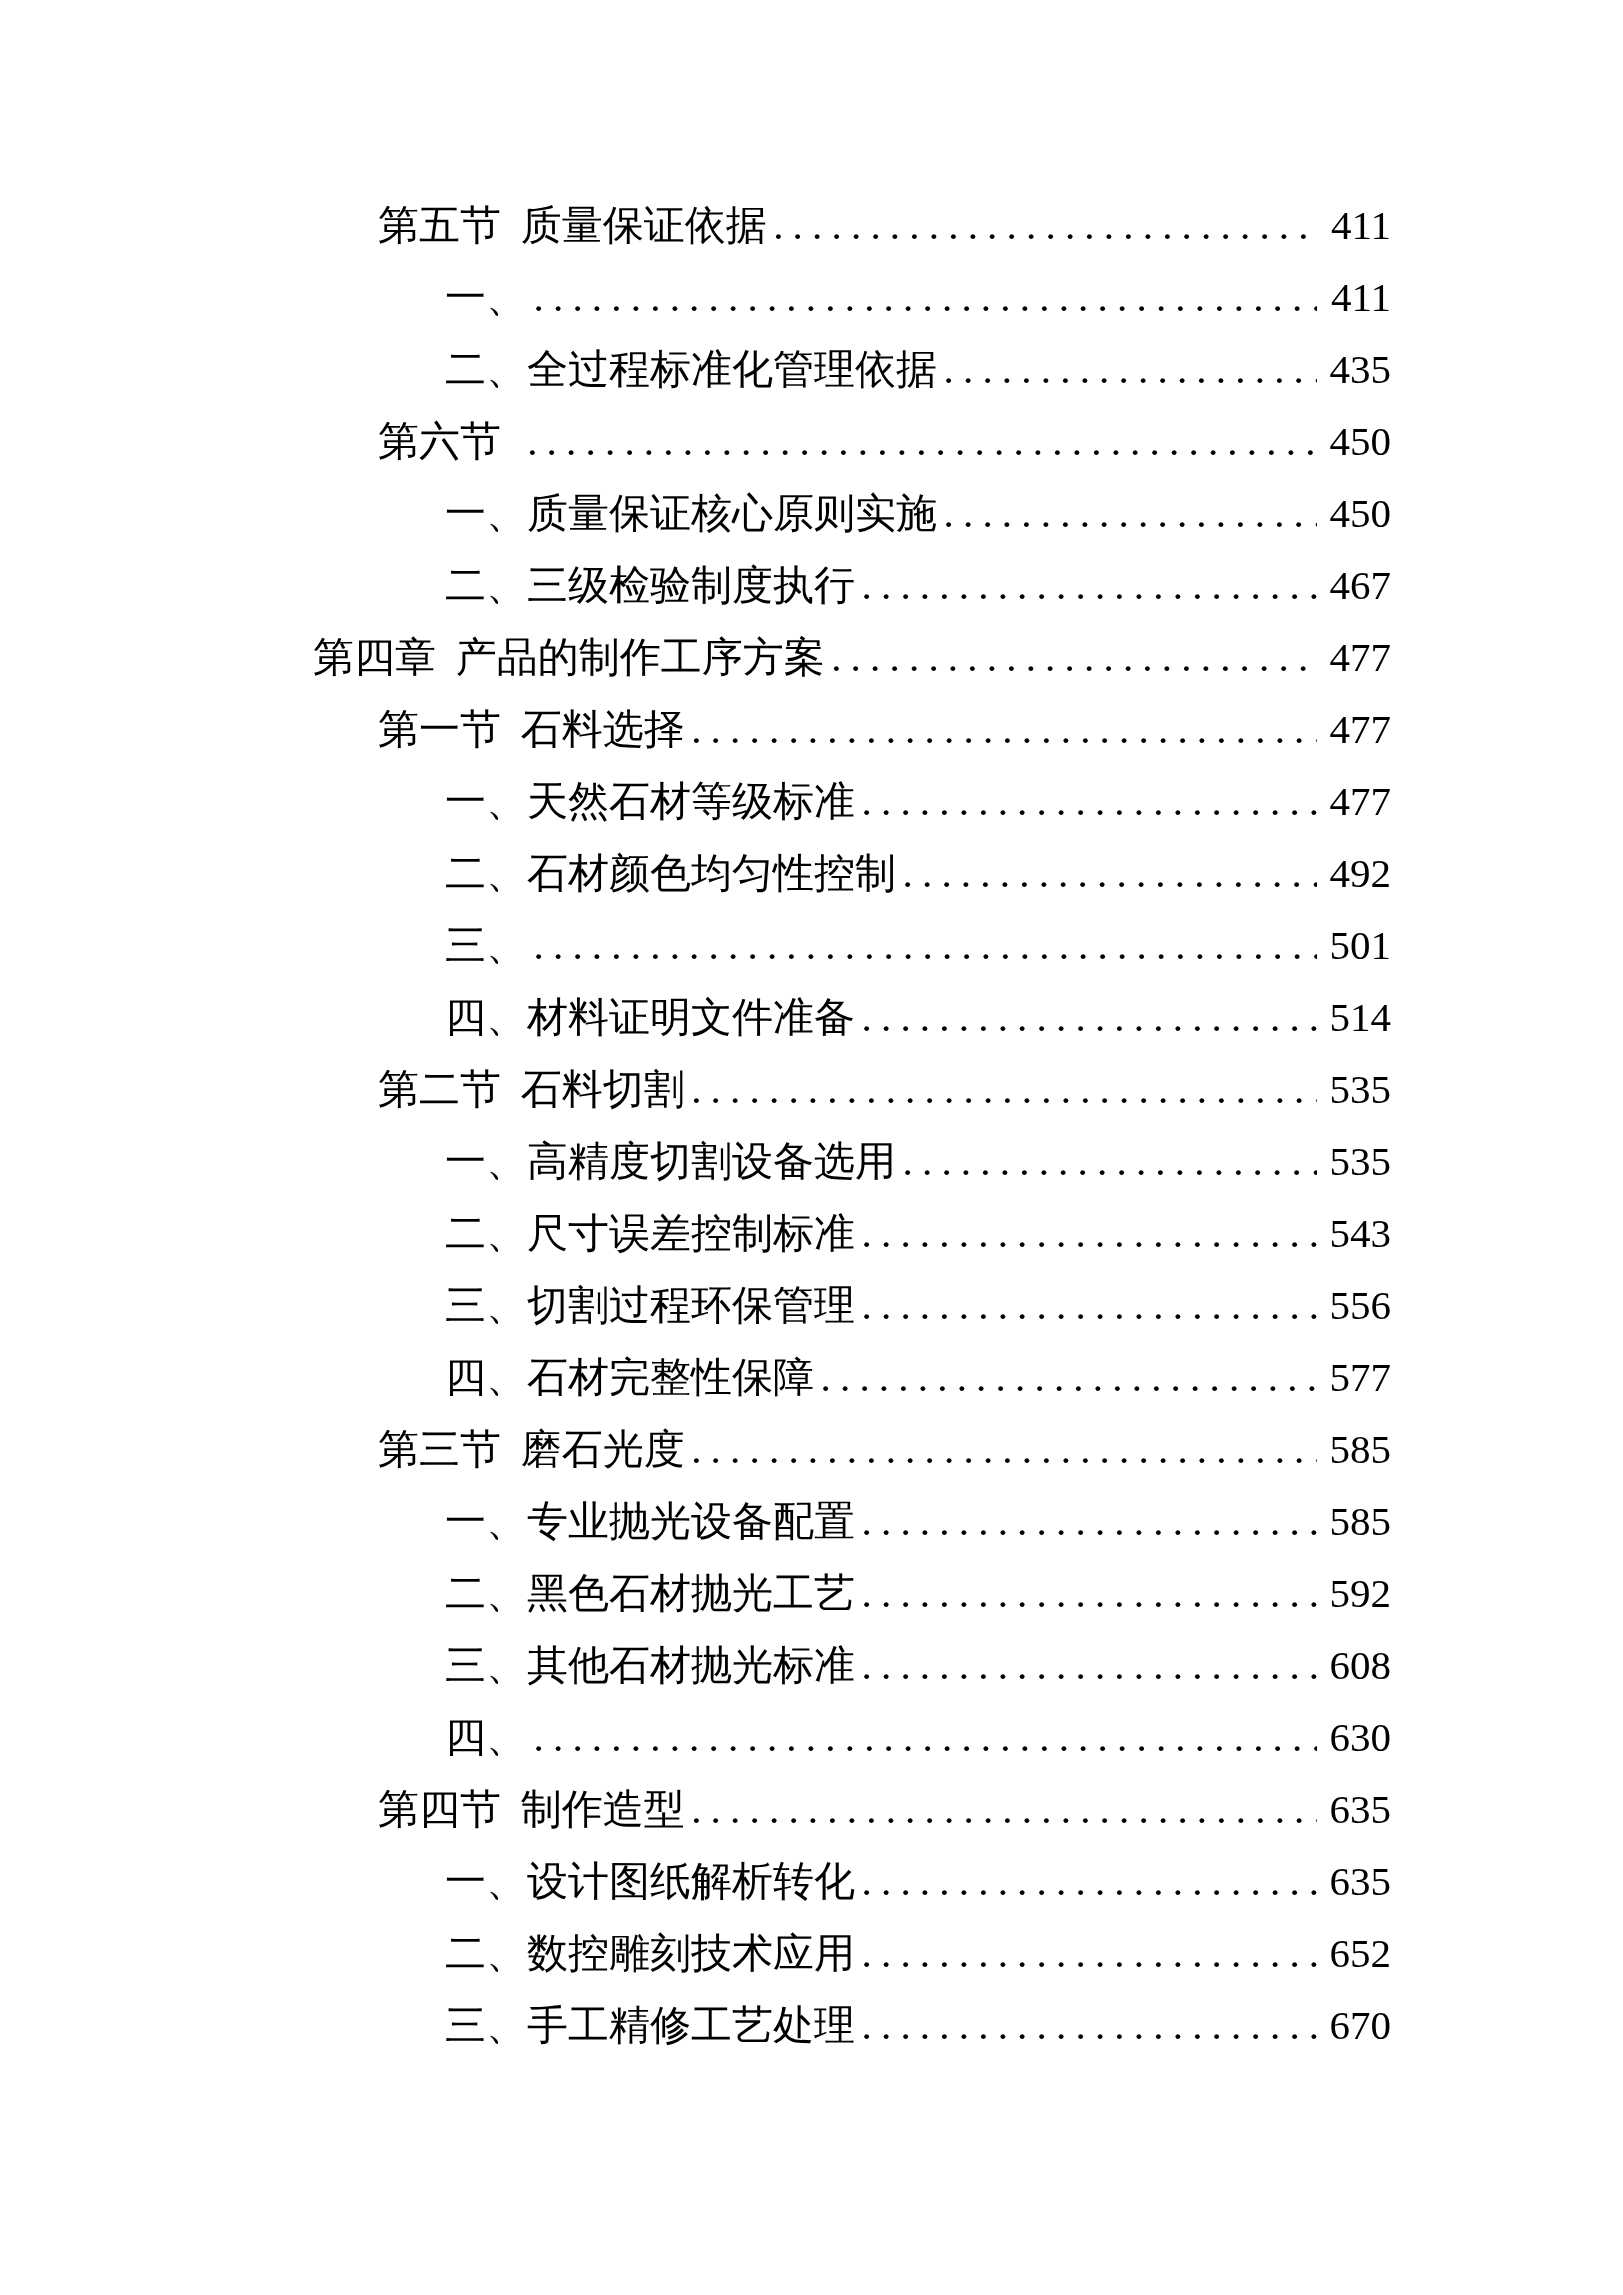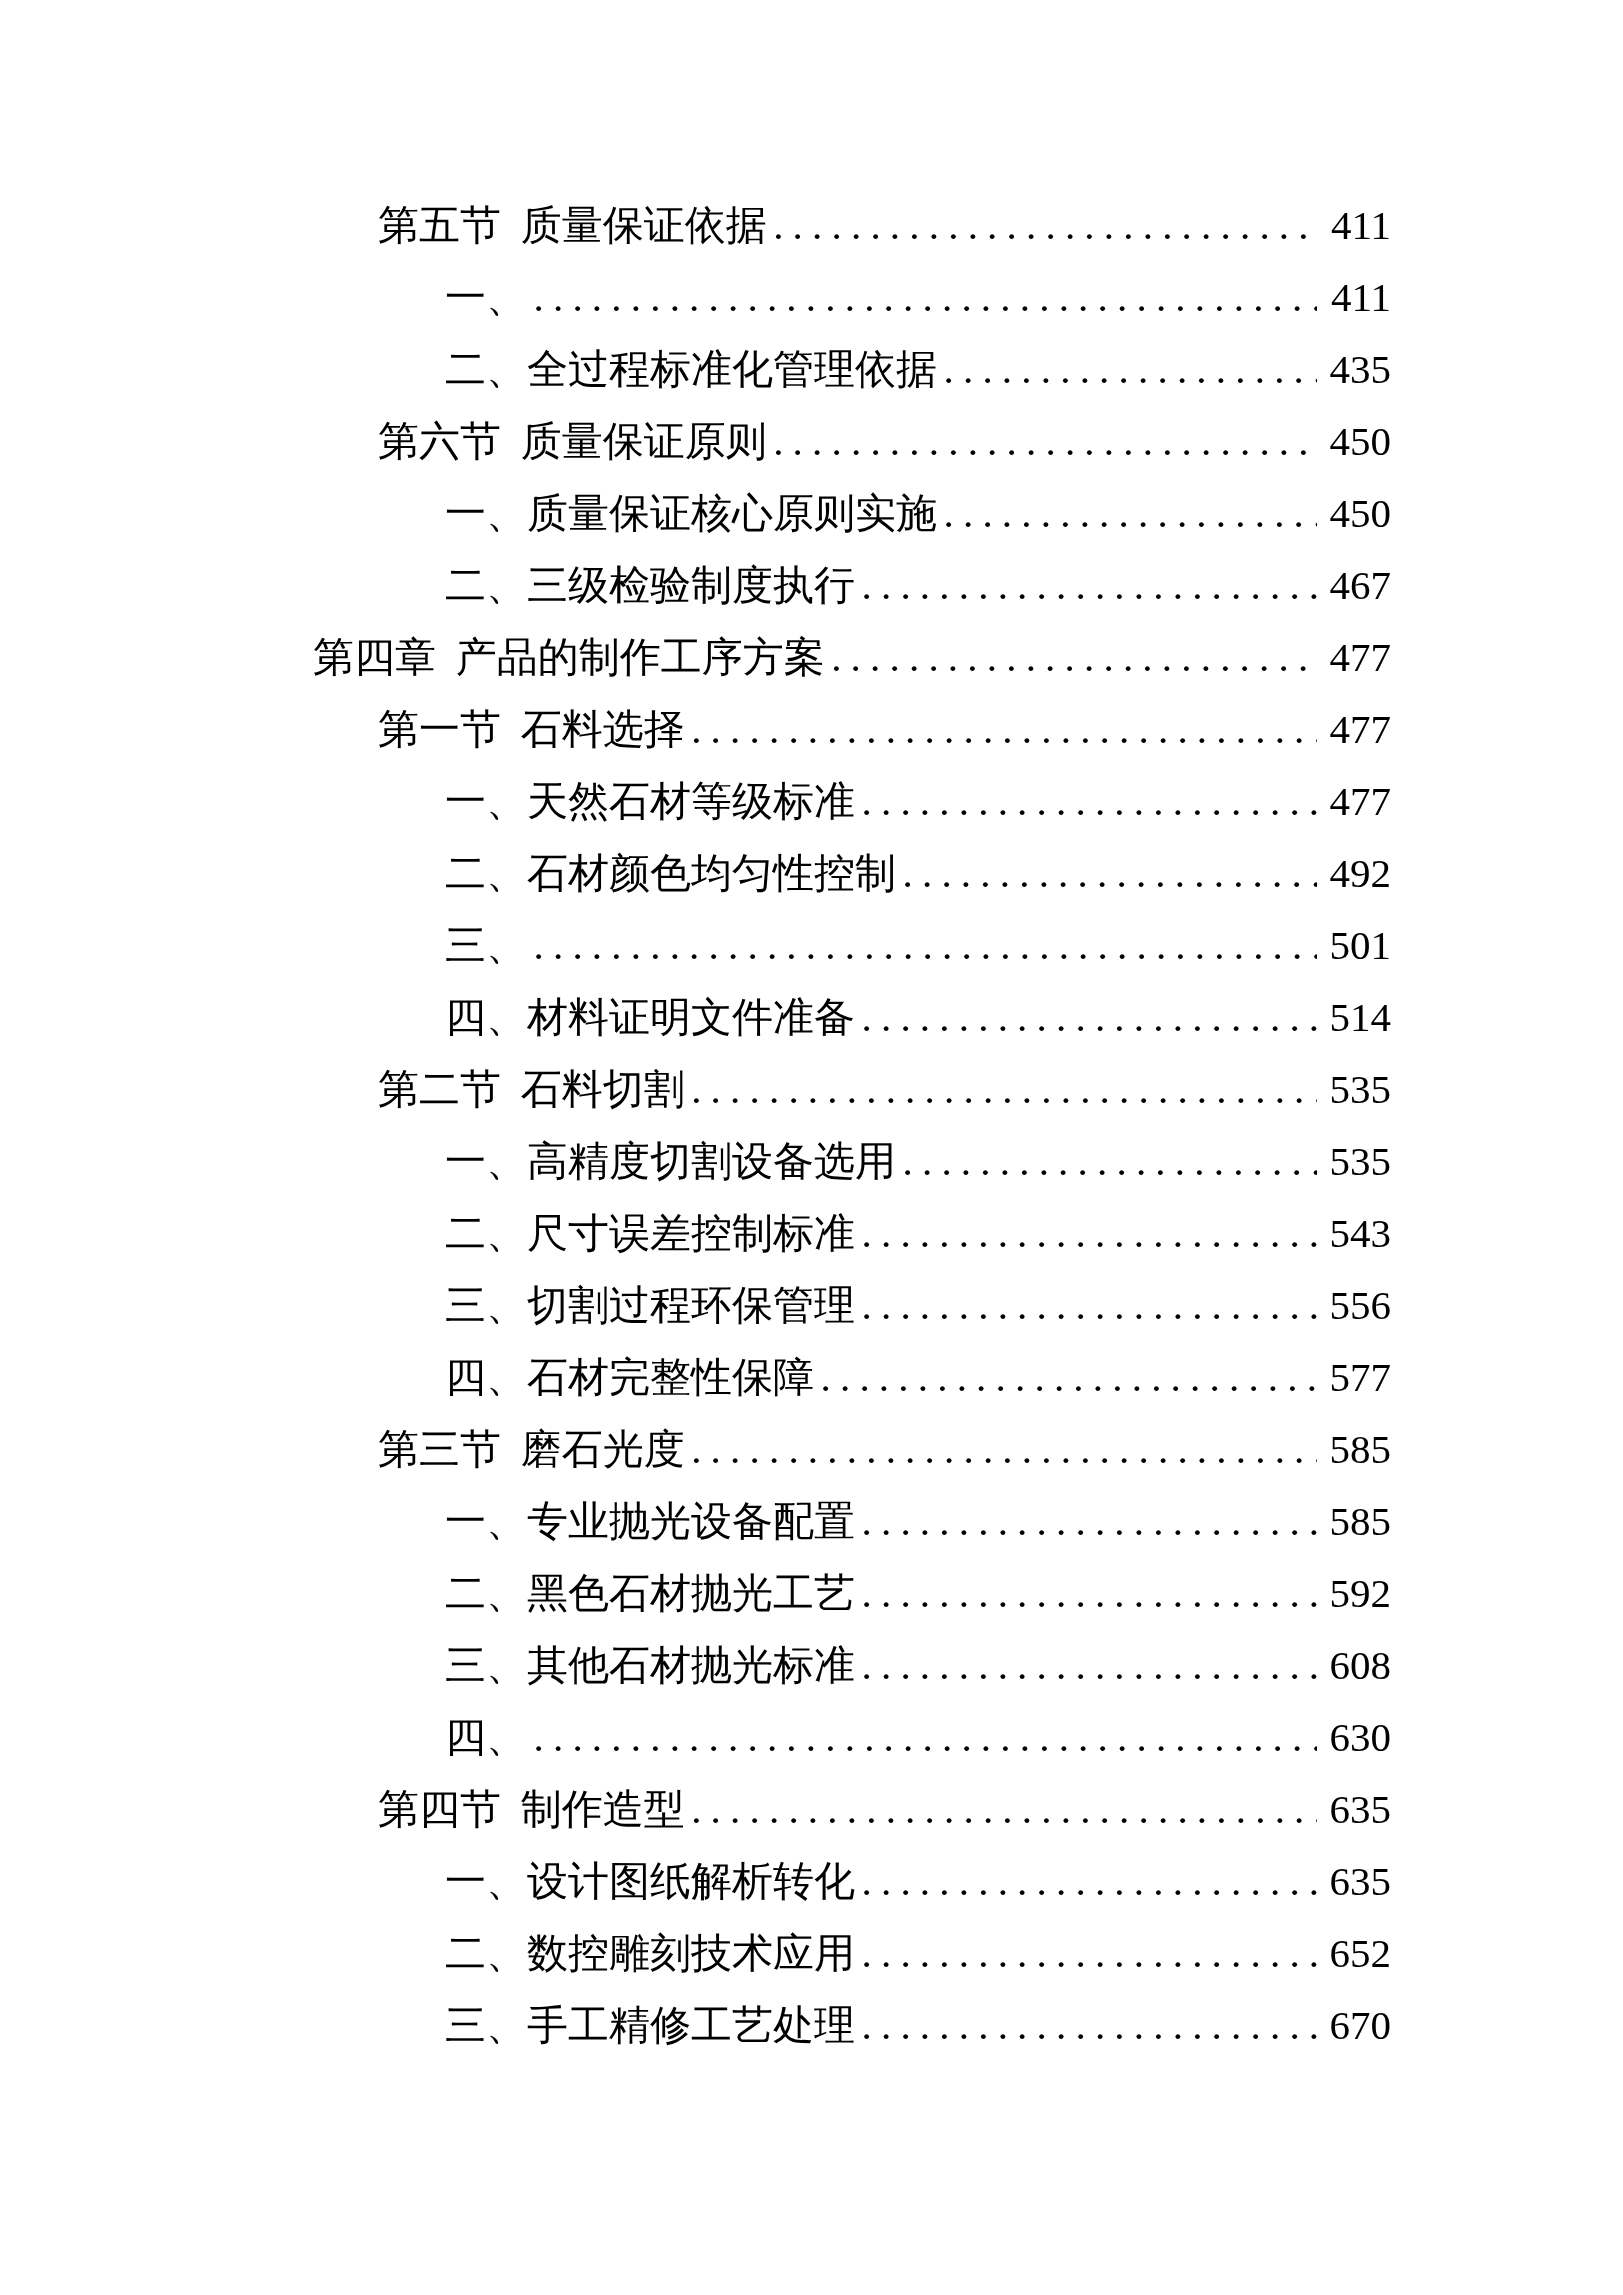--- a/index.html
+++ b/index.html
@@ -69,21 +69,20 @@
     <span class="page-num">411</span>
   </div>
       <div class="toc-row level-sub">
     <span class="num">二、</span>
     <span class="title">全过程标准化管理依据</span>
     <span class="dots" aria-hidden="true">................................................................................</span>
     <span class="page-num">435</span>
   </div>
       <div class="toc-row level-section">
     <span class="num">第六节</span>
-    <span class="title">质量保证原则</span>
     <span class="dots" aria-hidden="true">................................................................................</span>
     <span class="page-num">450</span>
   </div>
       <div class="toc-row level-sub">
     <span class="num">一、</span>
     <span class="title">质量保证核心原则实施</span>
     <span class="dots" aria-hidden="true">................................................................................</span>
     <span class="page-num">450</span>
   </div>
       <div class="toc-row level-sub">

